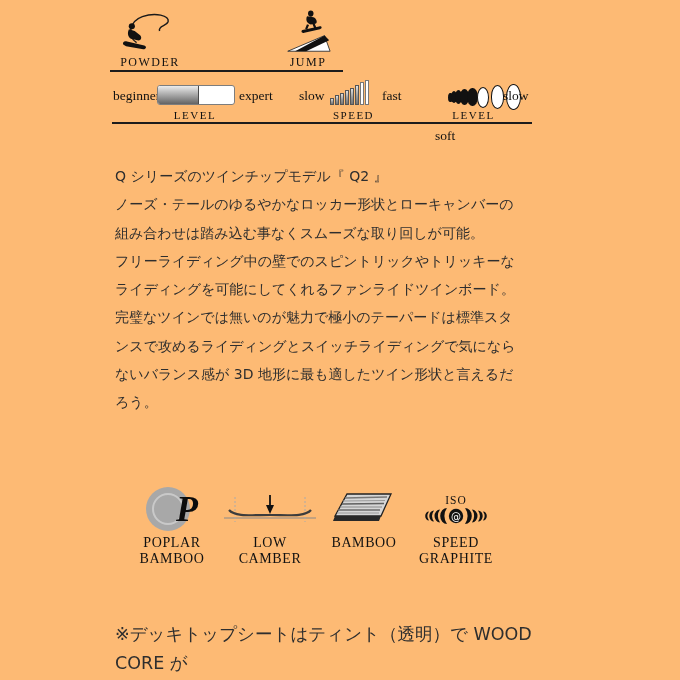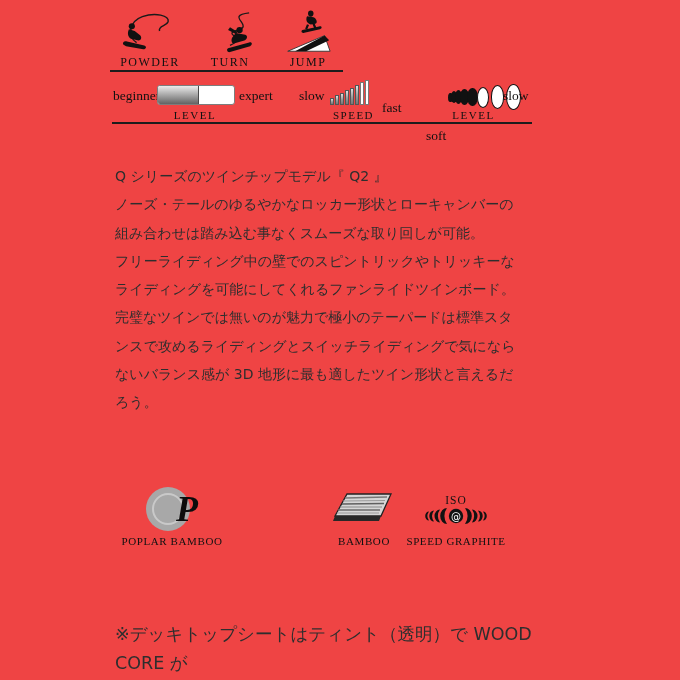--- a/index.html
+++ b/index.html
@@ -1,16 +1,16 @@
 <!DOCTYPE html>
 <html><head>
 <meta charset="utf-8">
 <style>
   html,body{margin:0;padding:0;background:#fff;}
-  #page{position:relative;width:680px;height:680px;background:#ef4444;overflow:hidden;
+  #page{position:relative;width:680px;height:680px;background:#fdba74;overflow:hidden;
         font-family:"Liberation Serif","DejaVu Serif",serif;color:#1a1a1a;}
   .abs{position:absolute;}
   
   .activity{position:absolute;top:8px;width:78px;text-align:center;}
   .activity .ic{height:46px;display:flex;align-items:flex-end;justify-content:center;}
   .activity .lbl{font-size:12px;letter-spacing:1.5px;margin-top:1px;color:#111;}
   .rule1{position:absolute;top:70px;left:110px;width:233px;height:1.5px;background:#1c1c1c;}
   .rule2{position:absolute;top:122px;left:112px;width:420px;height:2px;background:#1c1c1c;}
   
   .mlabel{position:absolute;font-size:13.5px;color:#111;}
@@ -28,21 +28,21 @@
   .fseg{border-radius:50%;box-sizing:border-box;flex:none;}
   .fseg.filled{background:#111;margin-right:-2px;}
   .fseg.open{background:#fff;border:1.4px solid #111;margin-left:1.5px;}
   
   .jp{font-family:"DejaVu Sans",sans-serif;color:#2e2e2e;white-space:pre-line;}
   #description{top:162px;left:115px;width:468px;font-size:14px;line-height:28.3px;}
   #footnote{top:620px;left:115px;width:470px;font-size:17.5px;line-height:29px;}
   
   .feature{position:absolute;top:486px;text-align:center;}
   .feature .fic{height:46px;display:flex;align-items:center;justify-content:center;}
-  .feature .flbl{font-size:11px;letter-spacing:.6px;margin-top:3px;color:#111;}
+  .feature .flbl{font-size:14px;letter-spacing:.6px;margin-top:3px;color:#111;}
   .poplar-wrap{display:flex;align-items:center;}
   .poplar-circle{width:44px;height:44px;border-radius:50%;background:#a8a8a8;
                  display:flex;align-items:center;justify-content:center;}
   .poplar-inner{width:28px;height:28px;border-radius:50%;border:2px solid #c9c9c9;}
   .poplar-p{font-weight:bold;font-style:italic;font-size:36px;color:#0c0c0c;margin-left:-14px;
             font-family:"Liberation Serif",serif;line-height:1;}
   .iso-top{font-size:11.5px;letter-spacing:1px;color:#111;}
 </style>
 </head>
 <body>
@@ -52,32 +52,20 @@
   <div class="activity" style="left:111px;">
     <div class="ic">
       <svg width="64" height="44" viewBox="0 0 64 46">
         <path d="M18,34 C8,28 10,12 24,7 C38,2 52,6 51,12 C50,17 40,16 42,22" fill="none" stroke="#1a1a1a" stroke-width="1.5"></path>
         <circle cx="13" cy="17" r="3.2" fill="#111"></circle>
         <path d="M10,20 C8,24 9,28 12,30 L20,32 C23,32 24,28 21,26 L16,22 Z" fill="#111"></path>
         <path d="M4,36 C3,34 5,32 8,33 L26,37 C29,38 28,41 25,41 L7,38 Z" fill="#111"></path>
       </svg>
     </div>
     <div class="lbl">POWDER</div>
-  </div>
-  <div class="activity" style="left:191px;">
-    <div class="ic">
-      <svg width="64" height="44" viewBox="0 0 64 46">
-        <path d="M52,3 C26,6 58,16 40,21 C22,26 52,28 32,37" fill="none" stroke="#1a1a1a" stroke-width="1.4"></path>
-        <circle cx="42" cy="21" r="3.3" fill="#111"></circle>
-        <path d="M38,24 L48,26 C51,27 50,31 47,32 L36,35 C33,35 33,30 35,28 Z" fill="#111"></path>
-        <path d="M38,25 L30,21 L32,18 L40,23 Z" fill="#111"></path>
-        <path d="M30,40 L52,34 C55,33 56,36 53,38 L32,44 C29,44.5 28,41 30,40 Z" fill="#111"></path>
-      </svg>
-    </div>
-    <div class="lbl">TURN</div>
   </div>
   <div class="activity" style="left:269px;">
     <div class="ic">
       <svg width="58" height="46" viewBox="0 0 56 50">
         <polygon points="6,47 52,47 46,30" fill="#fff" stroke="#333" stroke-width="1"></polygon>
         <polygon points="14,47 46,30 51,35 26,47" fill="#111"></polygon>
         <ellipse cx="31" cy="6" rx="3" ry="3.4" fill="#111"></ellipse>
         <path d="M27,9 C25,13 27,17 31,18 L36,17 C39,16 37,11 34,10 Z" fill="#111"></path>
         <path d="M28,18 L26,23 M34,17 L36,22" stroke="#111" stroke-width="2.4"></path>
         <path d="M22,24 L40,20 C43,19 44,22 41,23 L24,27 C21,28 20,25 22,24 Z" fill="#111"></path>
@@ -99,24 +87,24 @@
   <div class="speedbars">
       <div class="sbar filled" style="height: 7px;"></div>
       <div class="sbar filled" style="height: 9.6px;"></div>
       <div class="sbar filled" style="height: 12.2px;"></div>
       <div class="sbar filled" style="height: 14.8px;"></div>
       <div class="sbar filled" style="height: 17.4px;"></div>
       <div class="sbar filled" style="height: 20px;"></div>
       <div class="sbar" style="height: 22.6px;"></div>
       <div class="sbar" style="height: 25.2px;"></div>
     </div>
-  <div class="mlabel" style="top:100px;left:382px;">fast</div>
+  <div class="mlabel" style="top:88px;left:382px;">fast</div>
   <div class="mcaption" style="top:109px;left:326px;width:55px;">SPEED</div>
 
-  <div class="mlabel" style="top:88px;left:426px;margin-top:40px;">soft</div>
+  <div class="mlabel" style="top:88px;left:435px;margin-top:40px;">soft</div>
   <div class="flexrow">
       <span class="fseg filled" style="width: 4.5px; height: 9px;"></span>
       <span class="fseg filled" style="width: 6px; height: 11.4px;"></span>
       <span class="fseg filled" style="width: 7.5px; height: 13.8px;"></span>
       <span class="fseg filled" style="width: 9px; height: 16.2px;"></span>
       <span class="fseg filled" style="width: 10.5px; height: 18.6px;"></span>
       <span class="fseg open" style="width: 12px; height: 21px;"></span>
       <span class="fseg open" style="width: 13.5px; height: 23.4px;"></span>
       <span class="fseg open" style="width: 15px; height: 25.8px;"></span>
     </div>
@@ -140,20 +128,33 @@
       <span class="poplar-wrap">
         <span class="poplar-circle">
             <span class="poplar-inner"></span>
           </span>
         <span class="poplar-p">P</span>
       </span>
     </div>
     <div class="flbl">POPLAR BAMBOO</div>
   </div>
 
+  <div class="feature" style="left:222px;width:96px;">
+    <div class="fic">
+      <svg width="92" height="36" viewBox="0 0 92 36">
+        <line x1="0" y1="27" x2="92" y2="27" stroke="#8a8a8a" stroke-width="1"></line>
+        <line x1="11" y1="6" x2="11" y2="31" stroke="#aaa" stroke-width="1" stroke-dasharray="2,2"></line>
+        <line x1="81" y1="6" x2="81" y2="31" stroke="#aaa" stroke-width="1" stroke-dasharray="2,2"></line>
+        <path d="M5,19 C11,26 28,24 46,24 C64,24 81,26 87,19" fill="none" stroke="#3d3d3d" stroke-width="2.2"></path>
+        <line x1="46" y1="4" x2="46" y2="16" stroke="#111" stroke-width="1.8"></line>
+        <polygon points="42,14 50,14 46,23" fill="#111"></polygon>
+      </svg>
+    </div>
+    <div class="flbl">LOW CAMBER</div>
+  </div>
 
   <div class="feature" style="left:322px;width:84px;">
     <div class="fic">
       <svg width="68" height="38" viewBox="0 0 68 38">
         <polygon points="17,4 61,4 51,26 5,26" fill="#d6d6d6" stroke="#222" stroke-width="1.3"></polygon>
         <path d="M15,8 L57,7" stroke="#777" stroke-width="1.4"></path>
         <path d="M13,11 L55,10.5" stroke="#9a9a9a" stroke-width="1"></path>
         <path d="M12,14 L54,13.5" stroke="#5f5f5f" stroke-width="1.6"></path>
         <path d="M10,17 L52,17" stroke="#8a8a8a" stroke-width="1"></path>
         <path d="M8,20 L50,20" stroke="#6b6b6b" stroke-width="1.4"></path>

